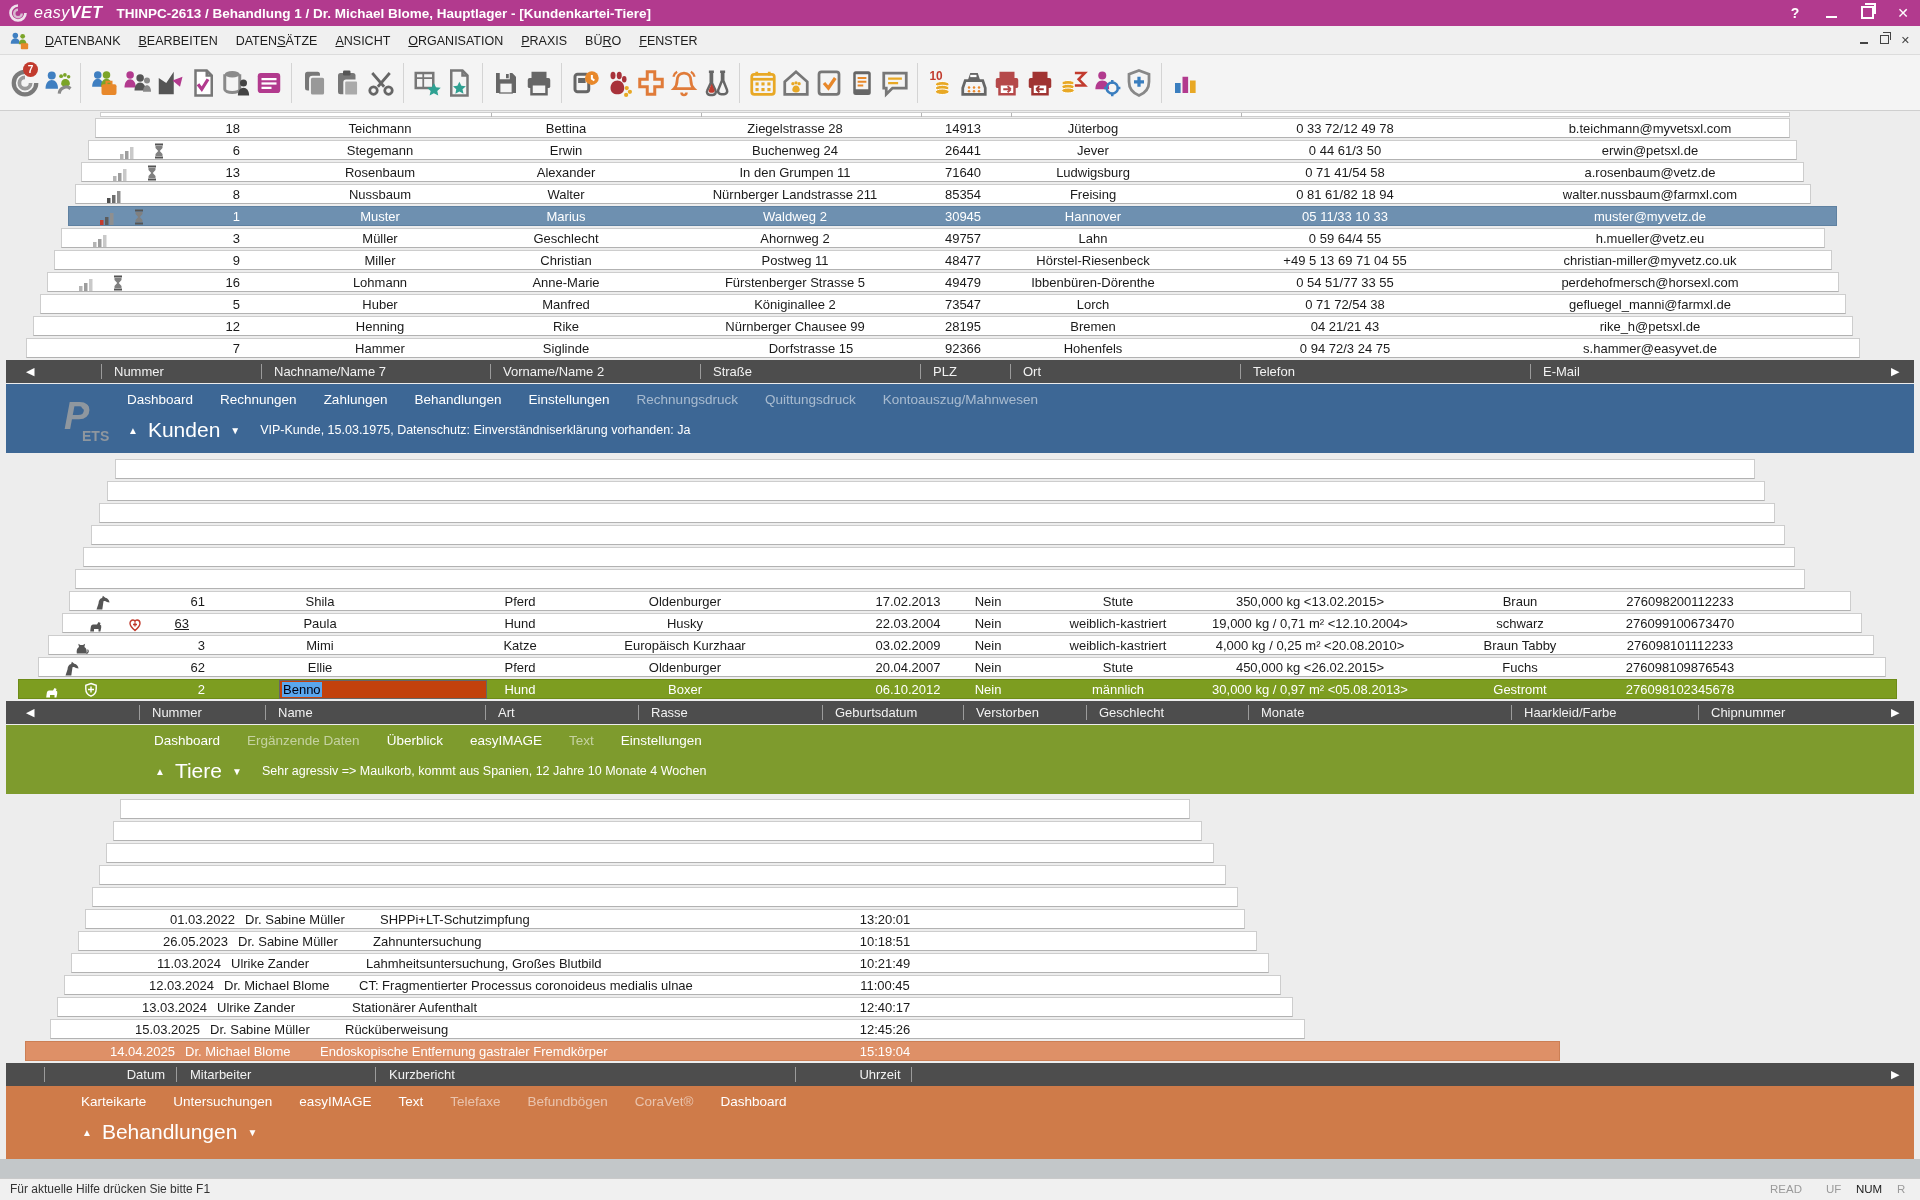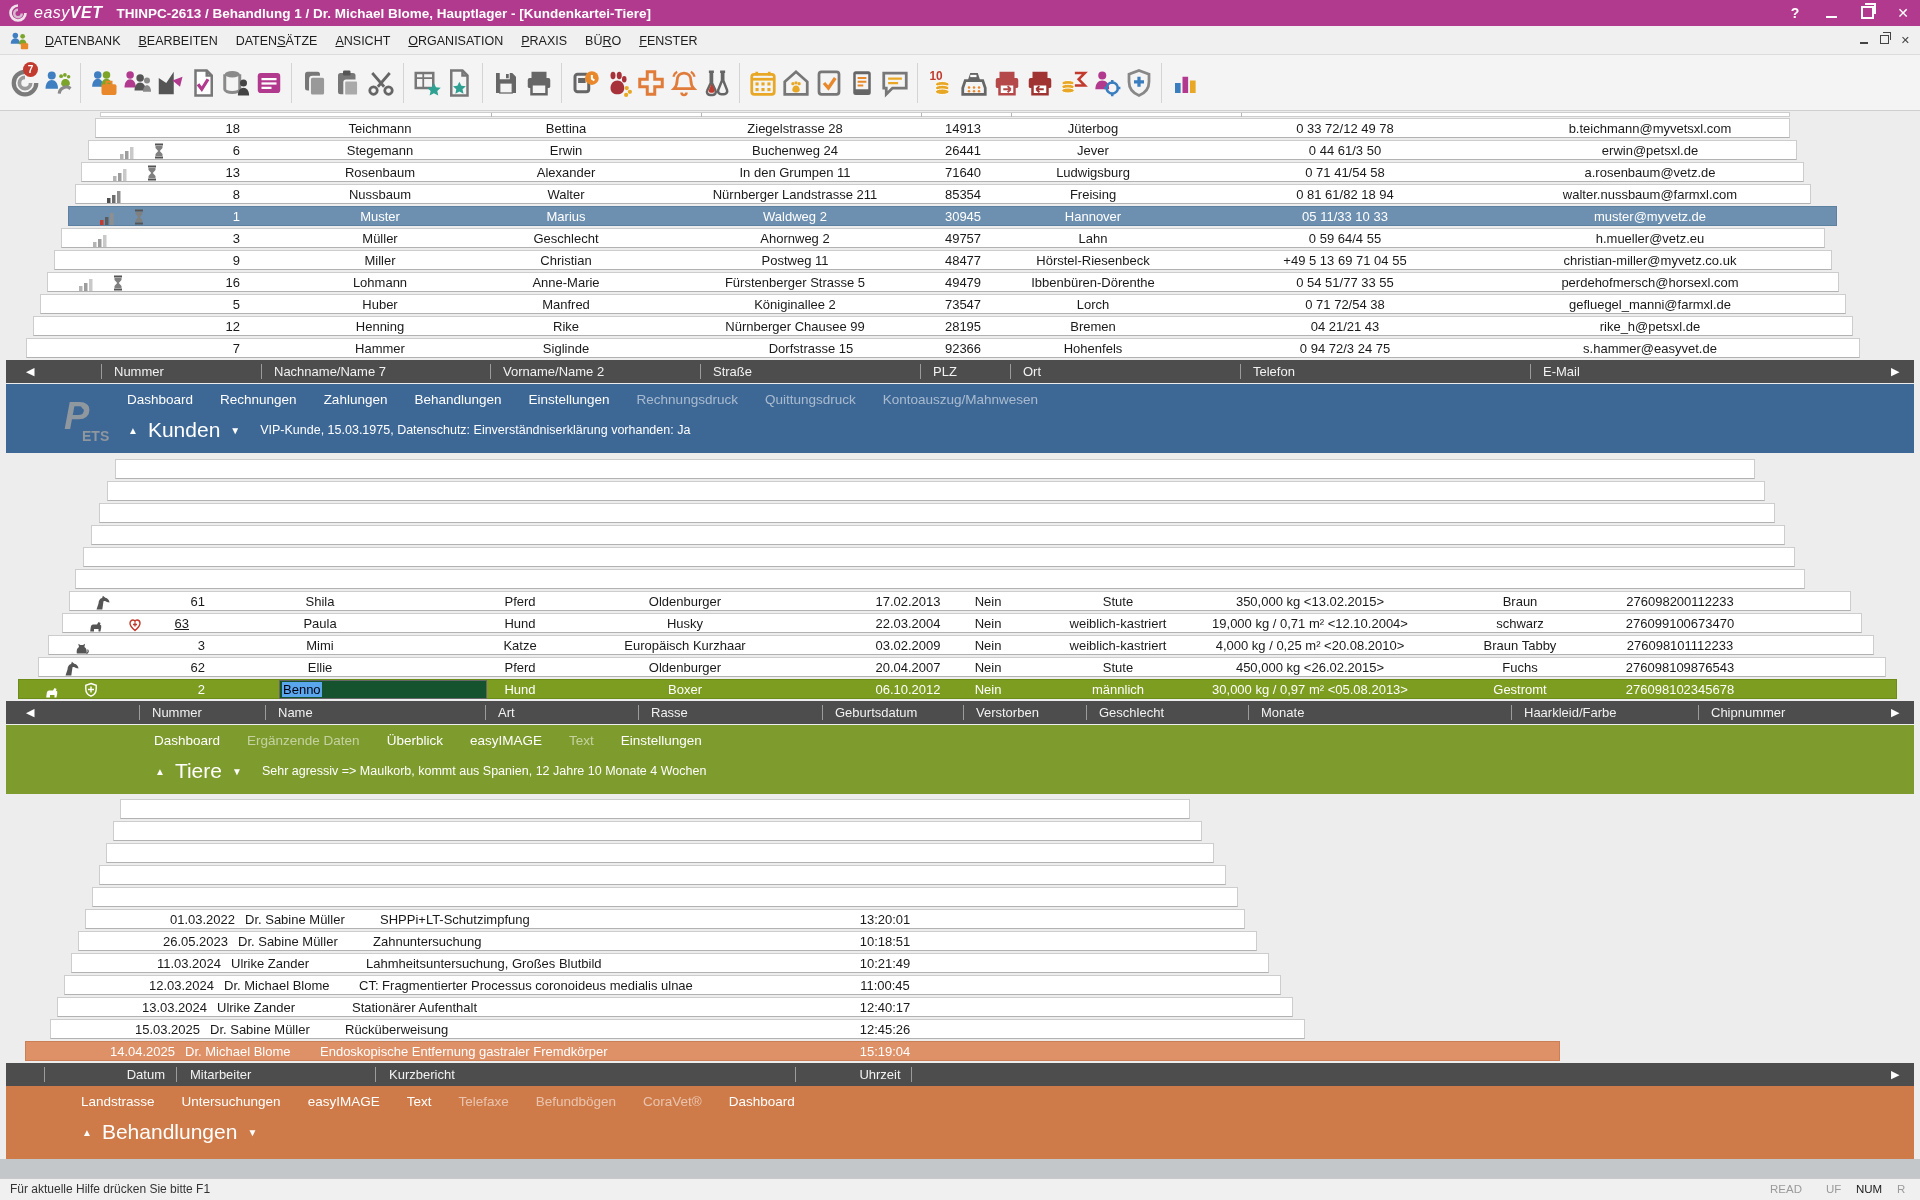--- a/index.html
+++ b/index.html
@@ -45,21 +45,21 @@
   .sel-green .card{background:var(--c-selgreen,#7d9d20);border-color:#6d8b18;color:#fff;}
   .sel-orange .card{background:var(--c-selorange,#de9067);border-color:#cc7f55;color:#fff;}
   .ric{position:absolute;top:2px;width:16px;height:16px;}
   .ric svg{width:16px;height:16px;display:block;}
   .strip{position:absolute;background:#fff;border:1px solid #cdcdcd;box-sizing:border-box;}
   .tick{position:absolute;top:0;width:1px;height:4px;background:#b5b5b5;}
   .thead{position:absolute;left:6px;right:6px;height:23px;background:#4d4d4d;color:#f2f2f2;font-size:13px;line-height:23px;}
   .thead .pipe{position:absolute;top:4px;width:1px;height:15px;background:#9b9b9b;}
   .thead .hlbl{position:absolute;white-space:nowrap;}
   .harr{position:absolute;top:0;font-size:11px;color:#fff;line-height:23px;}
-  .editbox{position:absolute;top:0;height:19px;background:#14532d;border:1px solid #666;box-sizing:border-box;
+  .editbox{position:absolute;top:0;height:19px;background:#c2410c;border:1px solid #666;box-sizing:border-box;
            font-size:13px;line-height:17px;color:#000;padding-left:2px;}
   .editbox .seltxt{background:#5aa7ee;color:#001;padding:0 1px;}
   
   .panel{position:absolute;left:6px;right:6px;color:#fff;}
   .p-blue{background:var(--c-blue,#3d6795);}
   .p-green{background:var(--c-green,#7e9b2d);}
   .p-orange{background:var(--c-orange,#cf7b49);}
   .tabs{position:absolute;top:8px;display:flex;gap:27px;font-size:13.5px;}
   .tab{white-space:nowrap;color:#fff;}
   .tab.disabled{color:rgba(255,255,255,.55);}
@@ -888,21 +888,21 @@
         <span class="pipe" style="left: 789px;"></span>
         <span class="pipe" style="left: 905px;"></span>
         <span class="hlbl" style="left: 159px; transform: translateX(-100%);">Datum</span>
         <span class="hlbl" style="left: 184px;">Mitarbeiter</span>
         <span class="hlbl" style="left: 383px;">Kurzbericht</span>
         <span class="hlbl" style="left: 874px; transform: translateX(-50%);">Uhrzeit</span>
         <span class="harr" style="left: 1885px;">▶</span>
       </div>
       <div class="panel p-orange" style="top: 1086px; height: 73px;">
         <div class="tabs" style="left: 75px;">
-          <span class="tab">Landstrasse</span>
+          <span class="tab">Karteikarte</span>
           <span class="tab">Untersuchungen</span>
           <span class="tab">easyIMAGE</span>
           <span class="tab">Text</span>
           <span class="tab disabled">Telefaxe</span>
           <span class="tab disabled">Befundbögen</span>
           <span class="tab disabled">CoraVet®</span>
           <span class="tab">Dashboard</span>
         </div>
         <div class="ptrow" style="left: 72px;">
           <span class="tri">▲</span>

